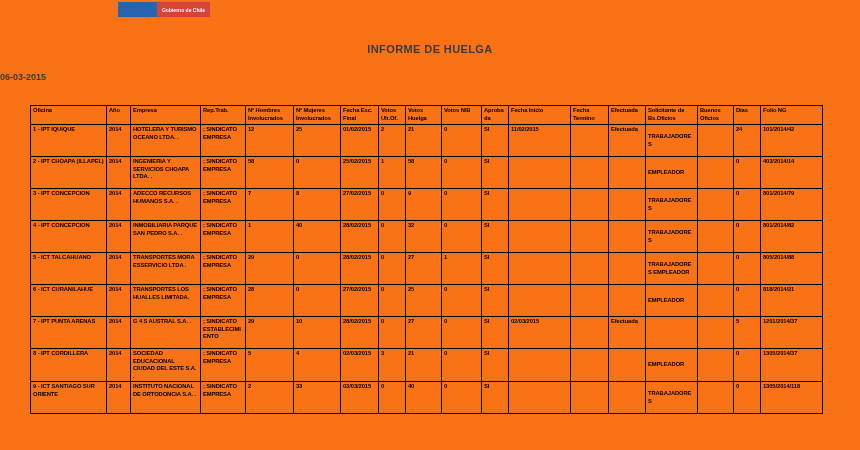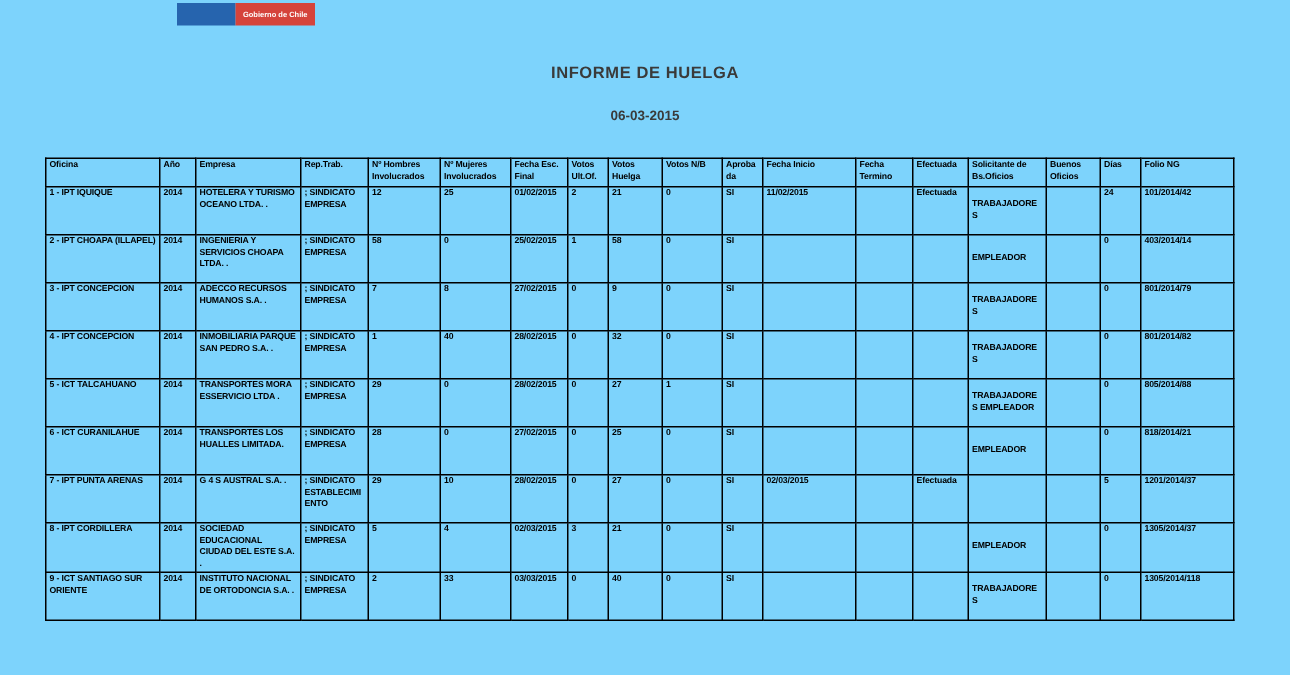--- a/index.html
+++ b/index.html
@@ -1,31 +1,31 @@
 <!DOCTYPE html>
 <html><head>
 <meta charset="utf-8">
 <style>
   html,body { margin:0; padding:0; background:#e9e9e9; }
   .page {
     position:relative;
     width:860px; height:450px;
-    background:#7dd3fc;
+    background:#f97316;
     font-family:"Liberation Sans", sans-serif;
     overflow:hidden;
   }
   
   .logo { position:absolute; left:118px; top:2px; height:15px; display:flex; }
   .logo-blue { width:39px; height:15px; }
   .logo-red  { width:53px; height:15px; color:#fff; font-size:5px; font-weight:bold;
                display:flex; align-items:center; justify-content:center; white-space:nowrap; }
   
   .title { position:absolute; top:43px; left:0; width:100%; text-align:center;
            font-size:11px; font-weight:bold; color:#3a3a3a; letter-spacing:.4px; }
-  .date  { position:absolute; top:72px; left:0; width:100%; text-align:center;
+  .date  { position:absolute; top:72px; left:0; width:100%; 
            font-size:9px; font-weight:bold; color:#3a3a3a; }
   
   table.report { position:absolute; left:30px; top:105px; width:792px;
                  border-collapse:collapse; table-layout:fixed; }
   table.report th, table.report td {
     border:1px solid #000;
     font-size:5.8px; font-weight:bold; color:#000;
     letter-spacing:-0.1px;
     line-height:1.3;
     vertical-align:top;

